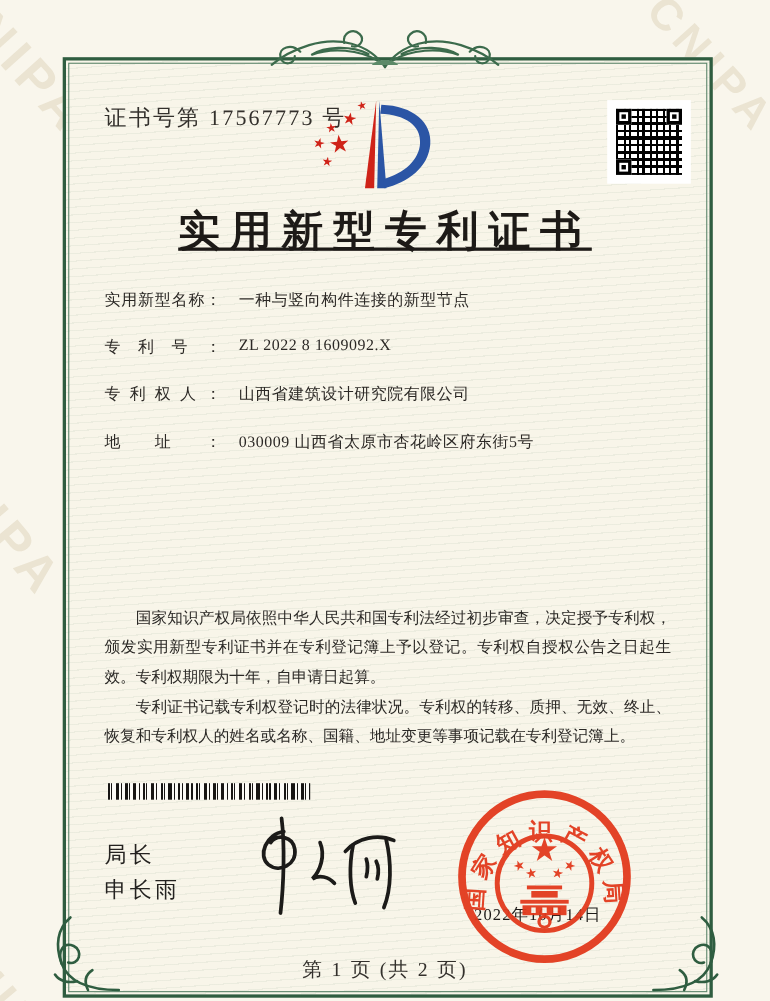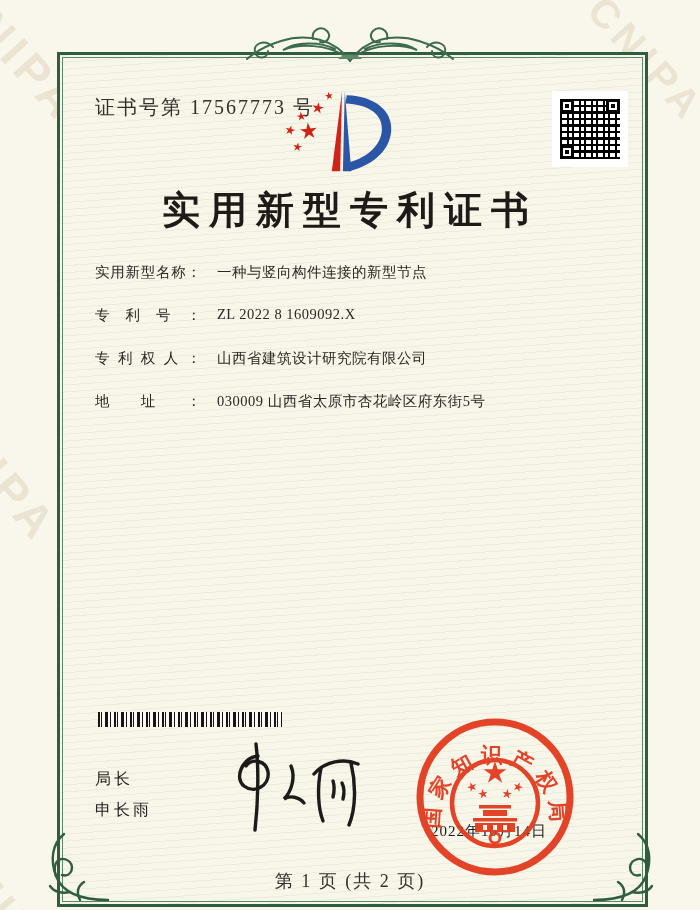--- a/index.html
+++ b/index.html
@@ -38,21 +38,21 @@
       box-shadow:0 0 0 4px #fff;}
   .qr-noise{position:absolute;inset:4px;
       background:
         repeating-linear-gradient(90deg,#000 0 2px,transparent 2px 7px,#000 7px 9px,transparent 9px 12px),
         repeating-linear-gradient(0deg,#000 0 2px,transparent 2px 6px,#000 6px 9px,transparent 9px 13px);}
   .qr .f{position:absolute;width:8px;height:8px;border:3px solid #000;background:#fff;}
   .qr .f::after{content:"";position:absolute;inset:2px;background:#000;}
   .qr .f.tl{left:4px;top:4px;} .qr .f.tr{right:4px;top:4px;} .qr .f.bl{left:4px;bottom:4px;}
 
   .title{position:absolute;left:0;top:185px;width:700px;text-align:center;z-index:2;
-         font-size:38px;font-weight:bold;letter-spacing:9px;color:#1d1a17;}
+         font-size:38px;font-weight:bold;letter-spacing:9px;color:#1d1a17;text-decoration:underline;}
 
   
   .fields{position:absolute;left:95px;top:263px;width:512px;z-index:2;font-size:14.5px;color:#2b2825;}
   .frow{height:43px;position:relative;white-space:nowrap;}
   .flabel{display:inline-block;width:106px;text-align:justify;text-align-last:justify;vertical-align:top;}
   .fvalue{display:inline-block;margin-left:16px;letter-spacing:0.5px;}
   .fpair2{position:absolute;left:262px;top:0;}
 
   
   .legal{position:absolute;left:95px;top:549px;width:515px;z-index:2;font-size:14.2px;
@@ -60,21 +60,21 @@
   .legal p{margin:0;text-indent:2em;}
 
   
   .barcode{position:absolute;left:98px;top:712px;width:184px;height:15px;z-index:2;
       background:repeating-linear-gradient(90deg,#171513 0 2px,#fbfaf6 2px 3px,#171513 3px 4px,
                  #fbfaf6 4px 7px,#171513 7px 10px,#fbfaf6 10px 12px,#171513 12px 13px,#fbfaf6 13px 16px);}
 
   
   .signer{position:absolute;left:95px;top:763px;z-index:2;
           font-family:"Liberation Sans","DejaVu Sans",sans-serif;
-          font-size:16px;letter-spacing:3px;line-height:31px;color:#242220;}
+          font-size:20px;letter-spacing:3px;line-height:31px;color:#242220;}
   .autograph{position:absolute;left:198px;top:736px;z-index:2;}
 
   
   .issue-date{position:absolute;left:431px;top:822px;z-index:2;font-size:15px;color:#1c1a18;letter-spacing:1px;}
   .seal{position:absolute;left:409px;top:711px;z-index:3;opacity:0.95;}
 
   .footer{position:absolute;left:0;top:869px;width:700px;text-align:center;z-index:2;
           font-size:18px;letter-spacing:2px;color:#33302c;}
 </style>
 </head>
@@ -163,20 +163,24 @@
       <span class="flabel">专利号：</span><span class="fvalue">ZL 2022 8 1609092.X</span>
     </div>
     <div class="frow">
       <span class="flabel">专利权人：</span><span class="fvalue">山西省建筑设计研究院有限公司</span>
     </div>
     <div class="frow">
       <span class="flabel">地址：</span><span class="fvalue">030009 山西省太原市杏花岭区府东街5号</span>
     </div>
   </div>
 
+  <div class="legal">
+    <p>国家知识产权局依照中华人民共和国专利法经过初步审查，决定授予专利权，颁发实用新型专利证书并在专利登记簿上予以登记。专利权自授权公告之日起生效。专利权期限为十年，自申请日起算。</p>
+    <p>专利证书记载专利权登记时的法律状况。专利权的转移、质押、无效、终止、恢复和专利权人的姓名或名称、国籍、地址变更等事项记载在专利登记簿上。</p>
+  </div>
 
   <div class="barcode"></div>
 
   <div class="signer">
     <div>局长</div>
     <div>申长雨</div>
   </div>
 
   <svg class="autograph" width="172" height="100" viewBox="0 0 172 100">
     <g stroke="#1c1b19" stroke-width="3.4" fill="none" stroke-linecap="round">

